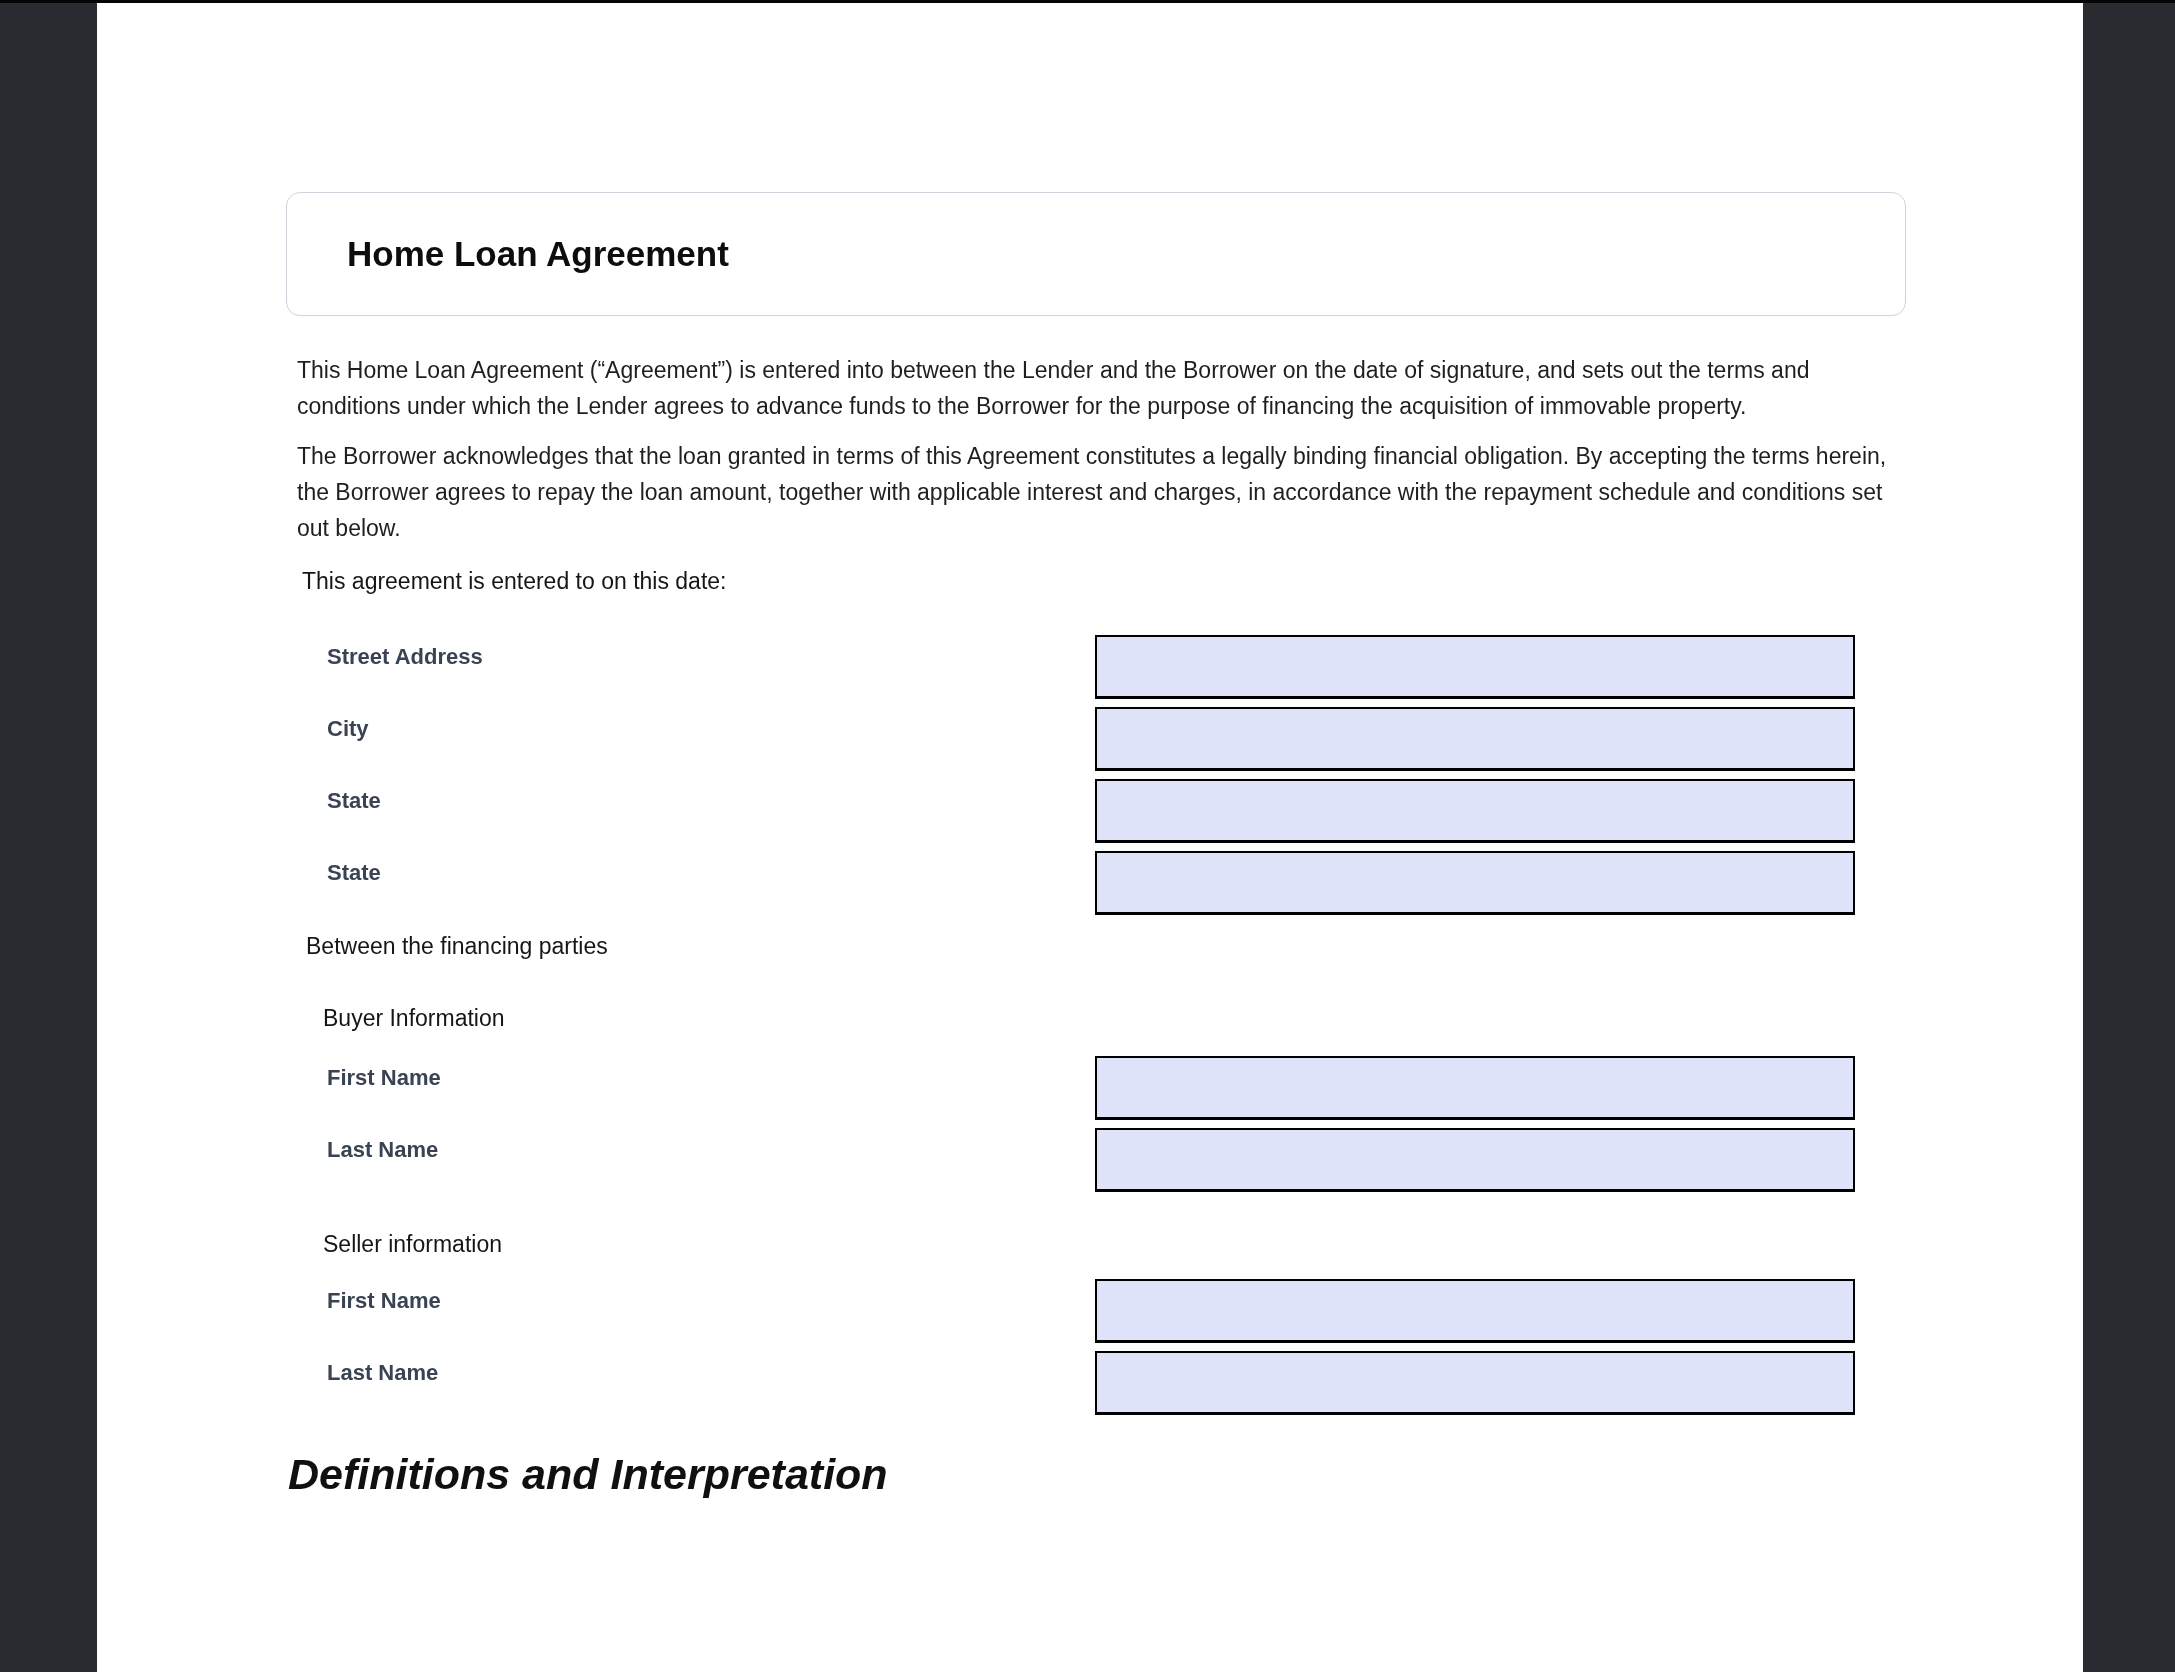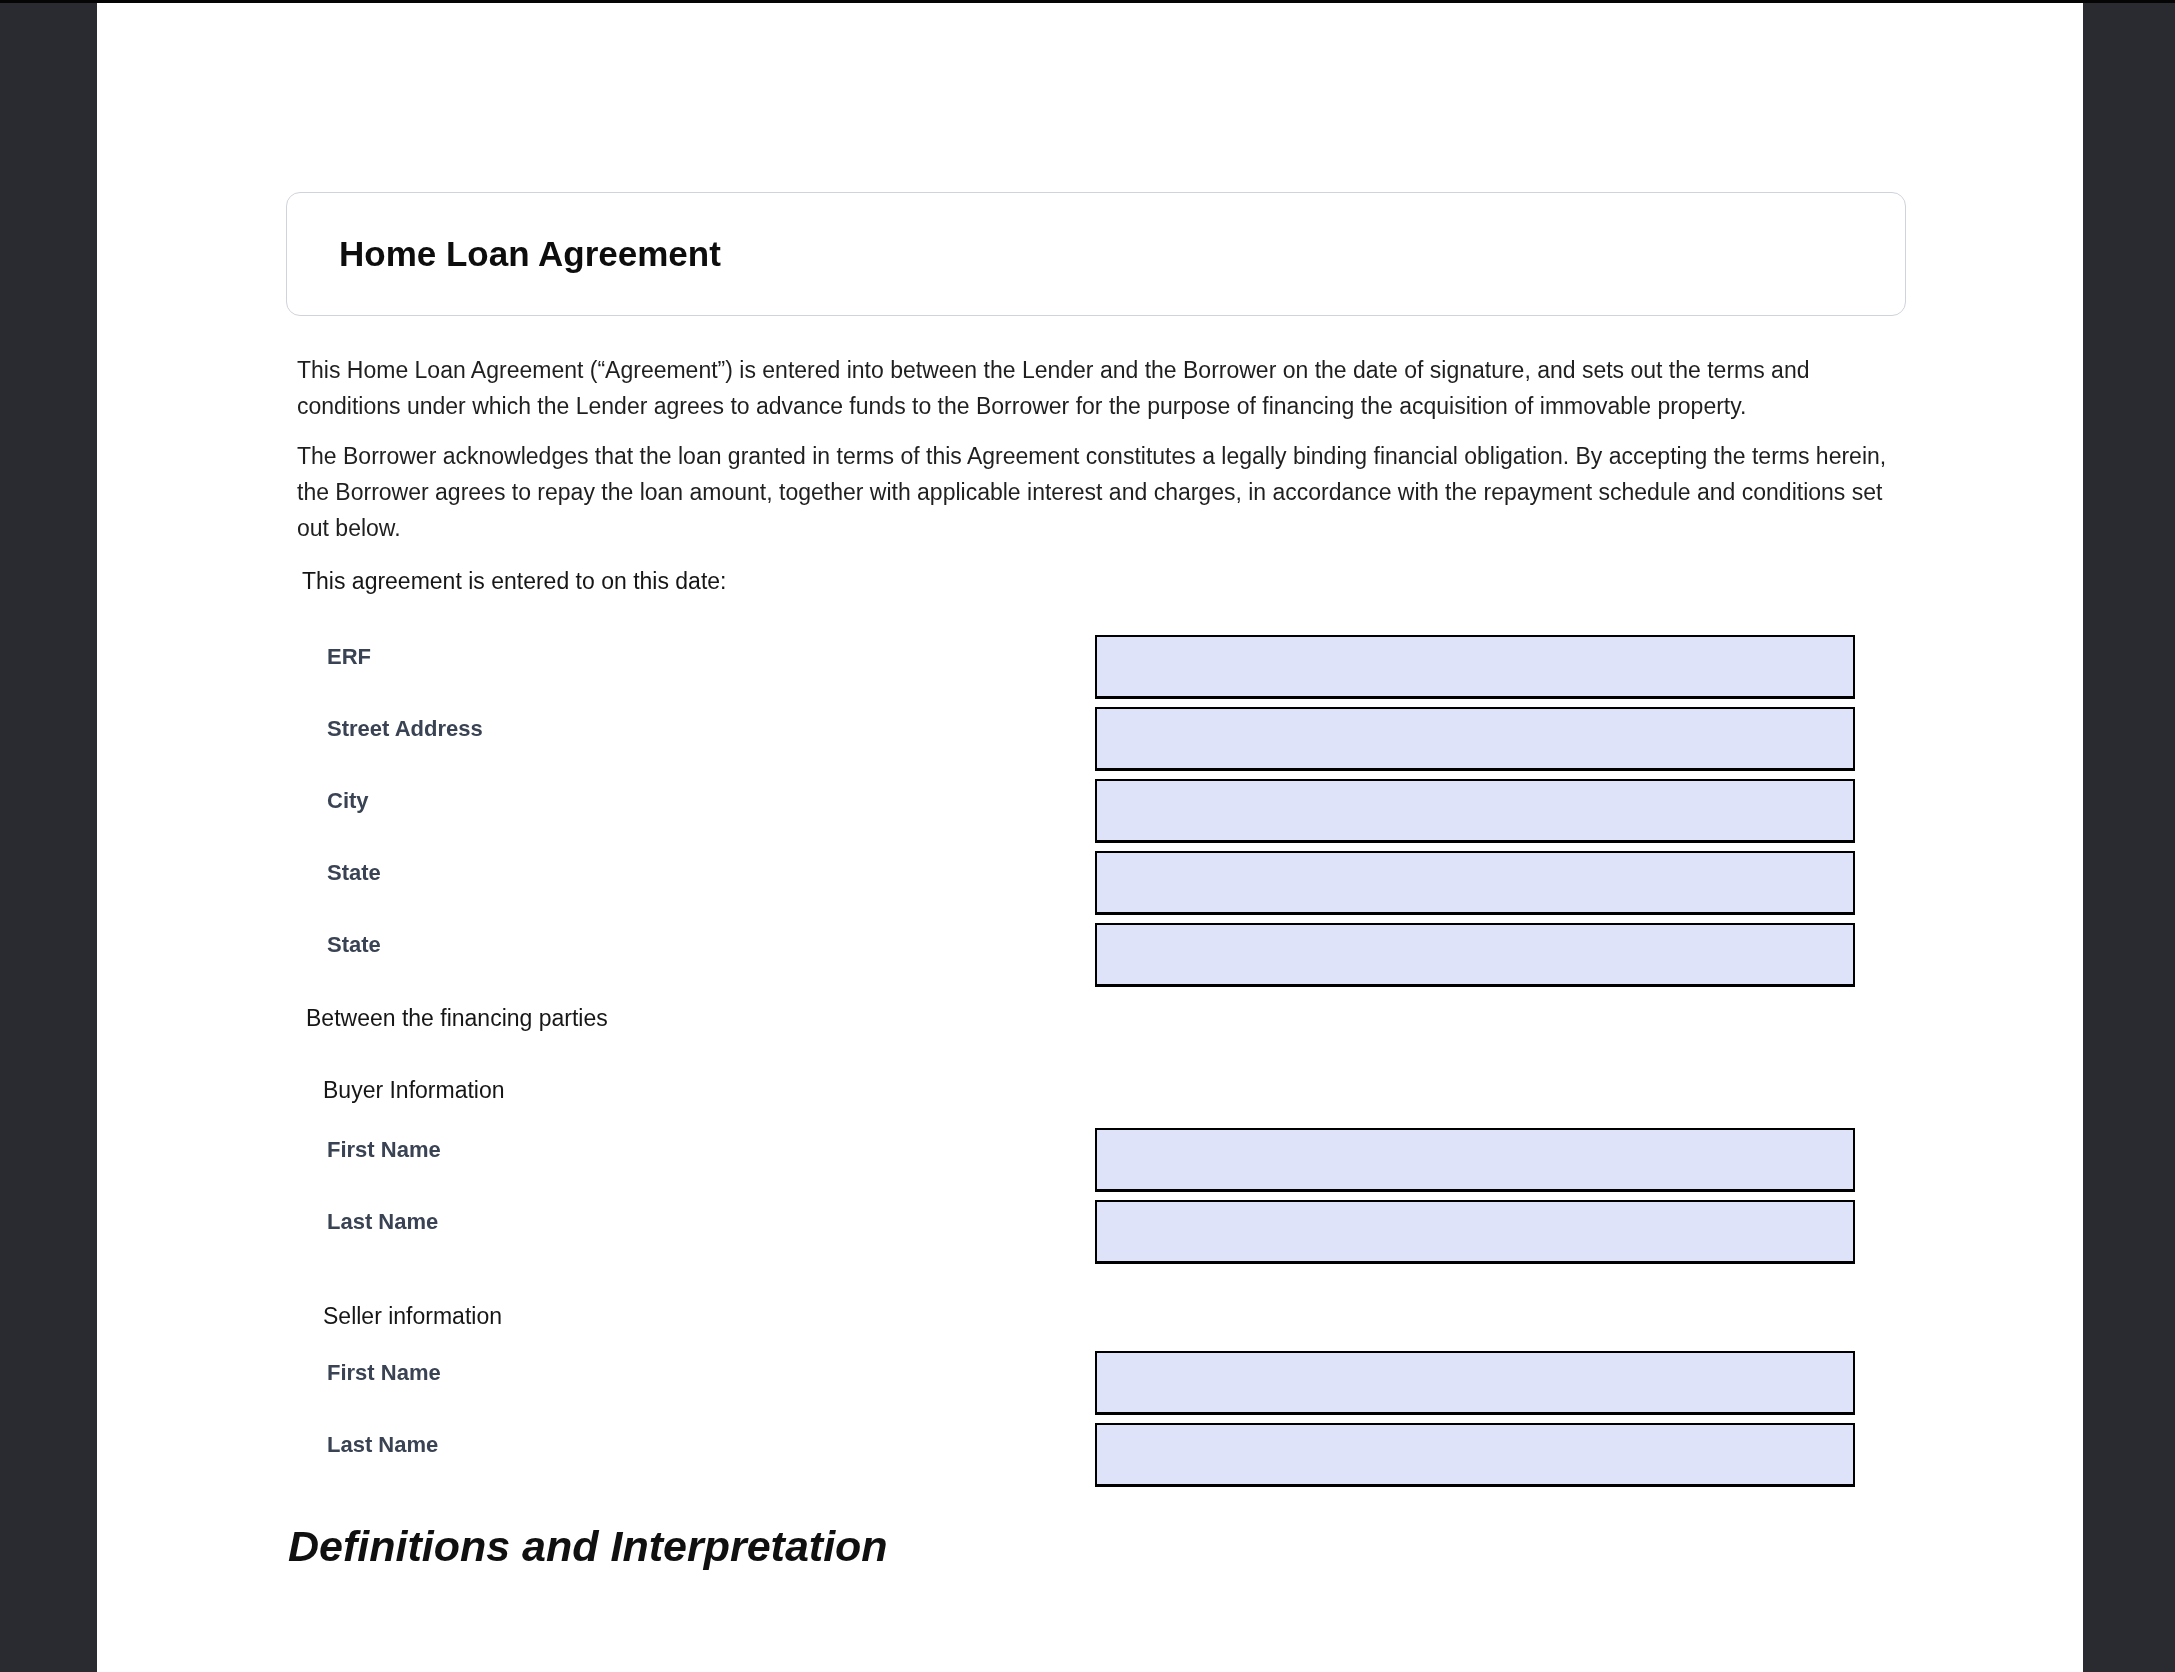--- a/index.html
+++ b/index.html
@@ -14,21 +14,21 @@
 
   .page { position:absolute; left:97px; top:0; width:1986px; height:1672px; background:#ffffff; }
   .doc  { padding:192px 177px 0 189px; box-sizing:border-box; }
 
   .title-box {
     height:124px; box-sizing:border-box;
     border:1.5px solid #cfd3db; border-radius:14px;
     display:flex; align-items:center; padding-left:44px;
     margin:0 0 36px 0; background:#ffffff;
   }
-  .title-box h1 { margin:8px; font-size:35px; font-weight:700; color:#0d0d0d; }
+  .title-box h1 { margin:16px; font-size:35px; font-weight:700; color:#0d0d0d; }
 
   p.intro {
     margin:0 0 14px 11px; font-size:23px; line-height:36px; color:#1f1f1f; max-width:1592px;
   }
 
   .date-line {
     margin:17px 0 36px 16px; font-size:23px; line-height:36px; color:#161616;
   }
 
   .row { display:flex; align-items:flex-start; margin-bottom:8px; }
@@ -63,24 +63,20 @@
     <section class="title-box">
       <h1>Home Loan Agreement</h1>
     </section>
 
     <p class="intro">This Home Loan Agreement (“Agreement”) is entered into between the Lender and the Borrower on the date of signature, and sets out the terms and conditions under which the Lender agrees to advance funds to the Borrower for the purpose of financing the acquisition of immovable property.</p>
     <p class="intro">The Borrower acknowledges that the loan granted in terms of this Agreement constitutes a legally binding financial obligation. By accepting the terms herein, the Borrower agrees to repay the loan amount, together with applicable interest and charges, in accordance with the repayment schedule and conditions set out below.</p>
 
     <div class="date-line">This agreement is entered to on this date:</div>
 
     <div>
-      <div class="row">
-        <div class="flabel">ERF</div>
-        <input class="field-input" type="text" aria-label="ERF" style="">
-      </div>
       <div class="row">
         <div class="flabel">Street Address</div>
         <input class="field-input" type="text" aria-label="Street Address" style="">
       </div>
       <div class="row">
         <div class="flabel">City</div>
         <input class="field-input" type="text" aria-label="City" style="">
       </div>
       <div class="row">
         <div class="flabel">State</div>

